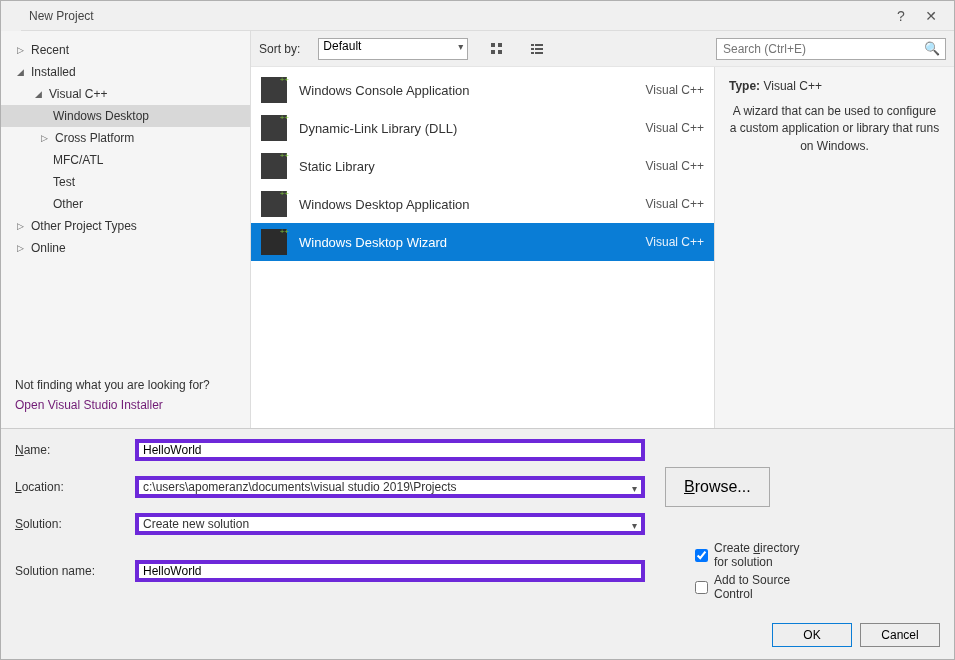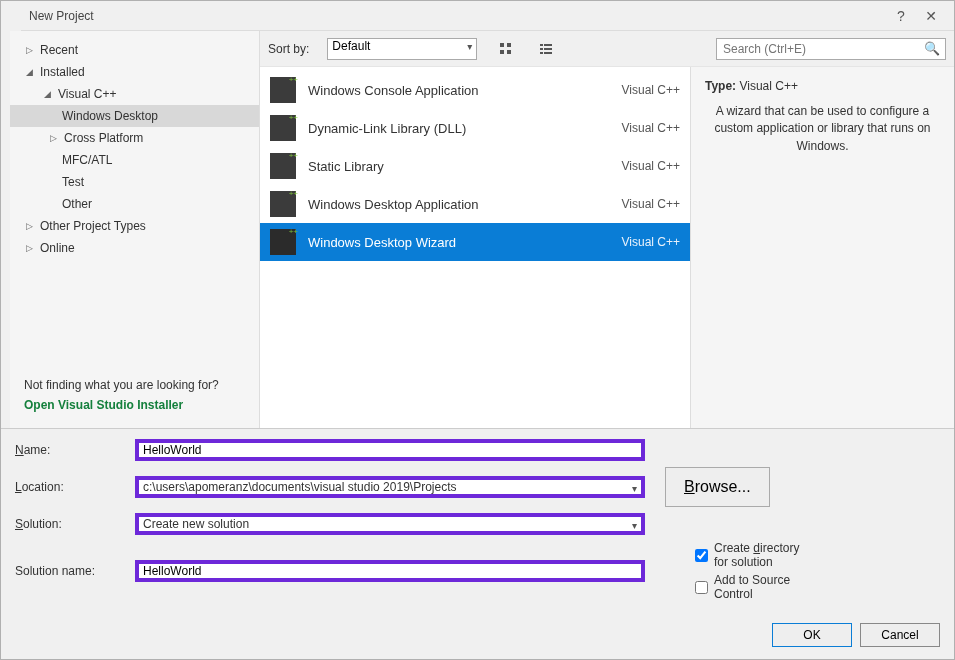--- a/index.html
+++ b/index.html
@@ -11,37 +11,37 @@
   }
   .titlebar {
     height: 30px; display: flex; align-items: center;
     padding: 0 8px; background: #f0f0f0; color: #444;
     font-size: 12px; border-bottom: 1px solid #dcdcdc; margin-left: 20px;
   }
   .titlebar .title { flex: 1; }
   .titlebar .help { width: 30px; text-align: center; font-size: 14px; color: #555; cursor: pointer; }
   .titlebar .close { width: 30px; text-align: center; font-size: 14px; color: #555; cursor: pointer; }
 
-  .top-area { flex: 1; display: flex; min-height: 0; padding-left: 9px; }
+  .top-area { flex: 1; display: flex; min-height: 0; }
 
   .sidebar {
     width: 250px; background: #f5f5f5; border-right: 1px solid #ddd;
     display: flex; flex-direction: column; font-size: 12px; color: #333;
     padding-top: 8px;
   }
   .side-item { padding: 4px 8px 4px 16px; display: flex; align-items: center; cursor: pointer; }
   .side-item .tri { width: 10px; display: inline-block; color: #666; font-size: 9px; margin-right: 4px; }
   .side-item .tri.open::before { content: "◢"; }
   .side-item .tri.closed::before { content: "▷"; }
   .side-sub { padding-left: 34px; }
   .side-sub2 { padding-left: 52px; }
   .side-selected { background: #d8d8d8; }
   .sidebar-spacer { flex: 1; }
   .sidebar-footer { padding: 10px 14px 16px 14px; font-size: 12px; }
-  .installer-link { color: #15803d; cursor: pointer; padding-top: 6px; display: block; font-weight: bold; }
+  .installer-link { color: #701a75; cursor: pointer; padding-top: 6px; display: block; }
 
   .center-col { flex: 1; display: flex; flex-direction: column; background: #fff; }
   .toolbar {
     height: 36px; display: flex; align-items: center; background: #f0f0f0;
     padding: 0 8px; gap: 18px; border-bottom: 1px solid #e5e5e5;
   }
   .toolbar label { font-size: 12px; color: #333; }
   .sort-select {
     height: 22px; font-size: 12px; border: 1px solid #aaa; background: #fff;
     padding: 0 18px 0 4px; min-width: 150px; position: relative; cursor: pointer;
@@ -72,21 +72,21 @@
     content: "++"; position: absolute; top: -2px; right: -2px;
     font-size: 8px; color: #7bbf3a; background: transparent;
   }
   .tmpl .tlabel { flex: 1; }
   .tmpl .tlang { font-size: 12px; color: #555; }
   .tmpl.selected { background: #0a7dd6; color: #fff; }
   .tmpl.selected .tlang { color: #e8f1fb; }
   .tmpl.selected .ticon { background: #2b2b2b; }
 
   .desc-panel {
-    width: 264px; border-left: 1px solid #ddd; background: #f5f5f5;
+    width: 240px; border-left: 1px solid #ddd; background: #f5f5f5;
     padding: 12px 14px; font-size: 12px; color: #333;
   }
   .desc-panel .type-label { font-weight: 600; }
   .desc-panel p { margin: 10px 0 0 0; line-height: 1.45; text-align: center; }
 
   .form-area {
     border-top: 1px solid #ccc; background: #f0f0f0;
     padding: 10px 14px 8px 14px; font-size: 12px; color: #333;
   }
   .form-row { display: flex; align-items: center; margin-bottom: 6px; }

